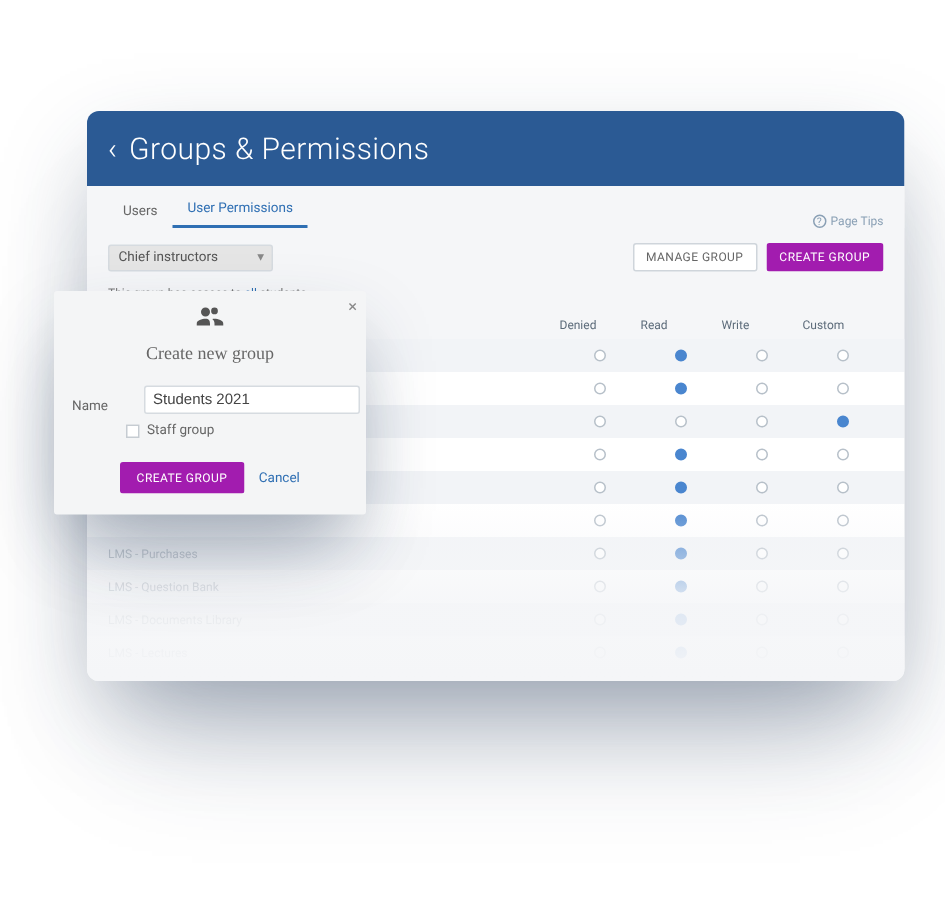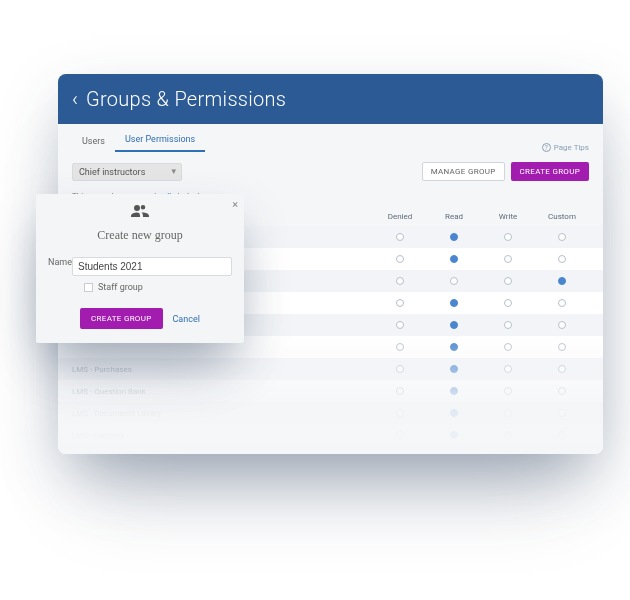--- a/index.html
+++ b/index.html
@@ -85,21 +85,21 @@
     font-size: 8px;
     color: #888;
   }
   .grid .head, .grid .row {
     display: grid;
     grid-template-columns: 1fr 54px 54px 54px 54px;
     align-items: center;
     padding: 0 14px;
   }
   .grid .head { height: 20px; color: #5c6b7a; font-size: 8px; }
-  .grid .head > div { text-align: center; }
+  .grid .head > div { text-align: left; }
   .grid .head > div:first-child { text-align: left; }
   .grid .row { height: 22px; }
   .grid .row:nth-child(even) { background: #fff; }
   .grid .row:nth-child(odd)  { background: #f2f4f7; }
   .grid .row .name { color: #9aa5b0; overflow: hidden; text-overflow: ellipsis; white-space: nowrap; }
   .cell { display: flex; justify-content: center; }
   .radio {
     width: 8px; height: 8px; border-radius: 50%;
     border: 1px solid #b7c0c9; background: #fff;
   }
@@ -129,21 +129,21 @@
   .modal .icon-row {
     display: flex; justify-content: center; padding: 10px 0 4px;
   }
   .modal .icon-row svg { width: 18px; height: 14px; fill: #555; }
   .modal .m-title {
     text-align: center; font-size: 12px; font-weight: 300; color: #666;
     padding: 6px 0 12px;
     font-family: Liberation Serif, serif;
   }
   .modal .field-row {
-    display: flex; align-items: flex-start; gap: 0; padding: 2px 12px 6px;
+    display: flex; align-items: flex-end; gap: 24px; padding: 2px 12px 6px;
   }
   .modal .field-row label { font-size: 9px; color: #666; }
   .modal .field-row input[type=text] {
     flex: 1; font-size: 10px; padding: 3px 5px;
     border: 1px solid #d6dbe0; border-radius: 2px; background: #fff; color: #444;
   }
   .modal .check-row {
     display: flex; align-items: center; gap: 5px; padding: 0 12px 10px 48px;
     font-size: 9px; color: #666;
   }

